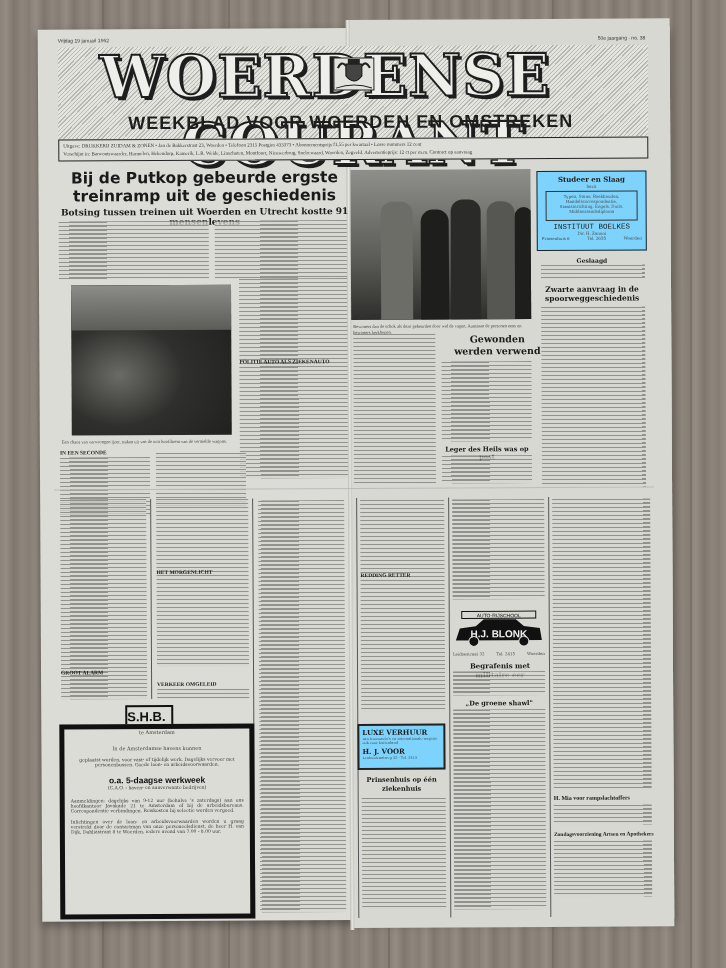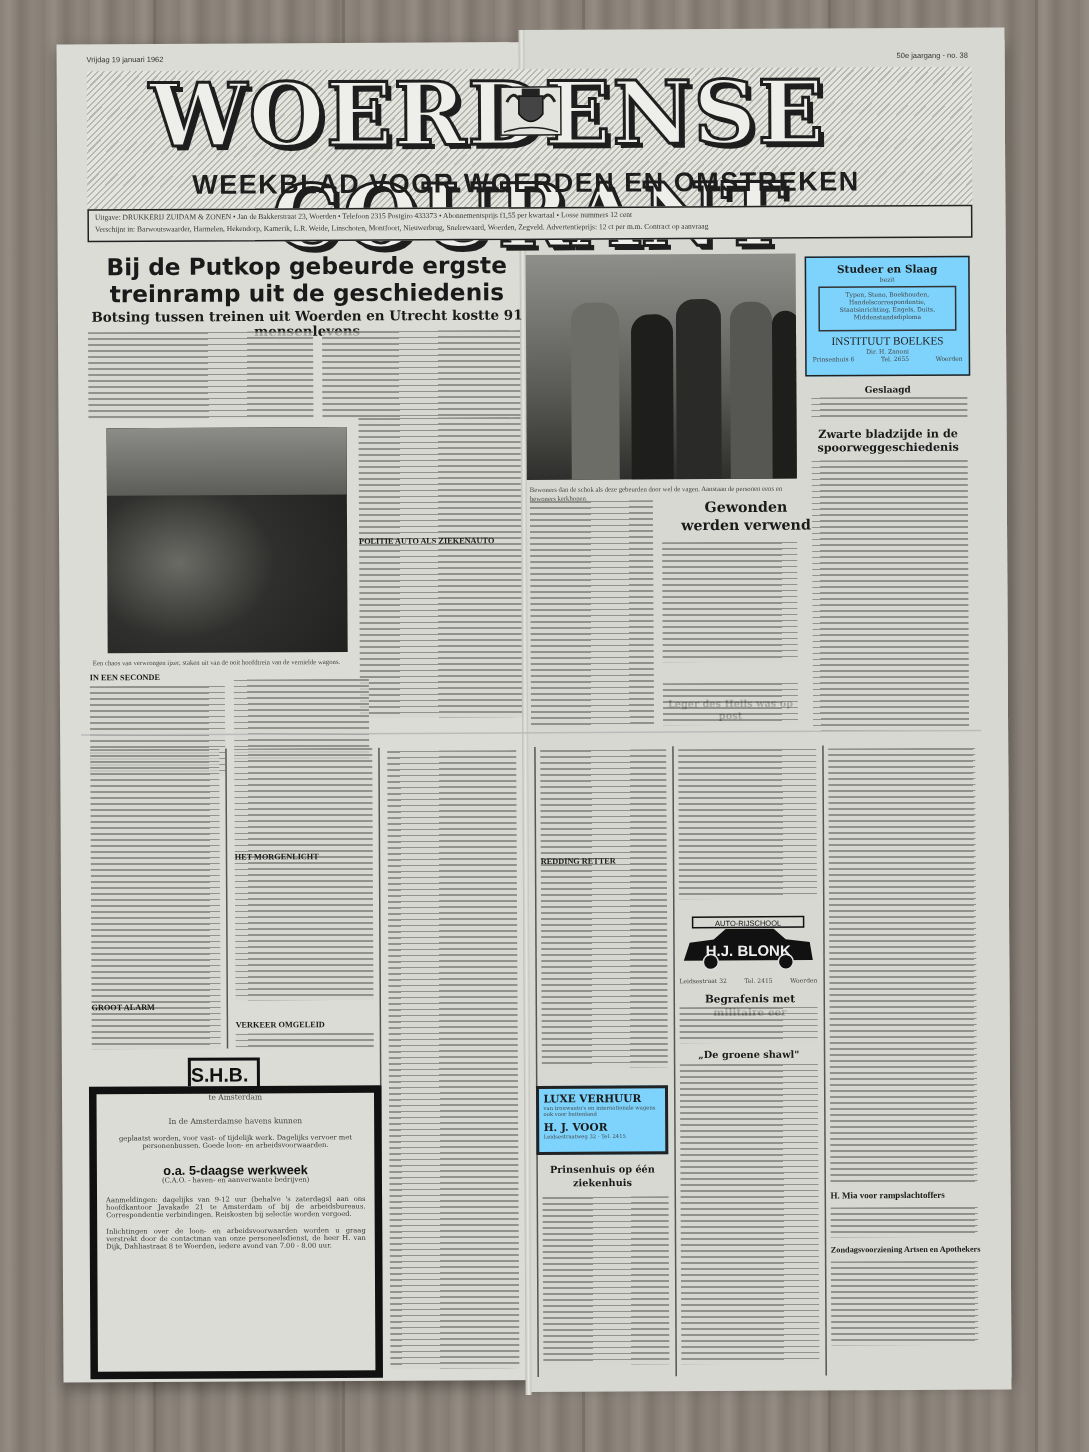--- a/index.html
+++ b/index.html
@@ -152,38 +152,38 @@
     <div class="fig" style="left:70px;width:28px;height:110px"></div>
     <div class="fig" style="left:100px;width:30px;height:120px;background:#2a2a28"></div>
     <div class="fig" style="left:136px;width:28px;height:118px;background:#565652"></div>
     <div class="fig" style="left:164px;width:18px;height:112px"></div>
   </div>
   <div class="caption" style="left:314px;top:296px;width:178px">Bewoners dan de schok als deze gebeurden door wel de vagen. Aanstaan de personen eens en bewoners kerkhopen.</div>
 
   <div class="textblock" style="left:314px;top:306px;width:82px;height:150px"></div>
   <div class="ad-title" style="position:absolute;left:412px;top:306px;width:92px;font-size:9.5px;line-height:12px">Gewonden werden verwend</div>
   <div class="textblock" style="left:402px;top:334px;width:90px;height:80px"></div>
-  <div class="ad-title" style="position:absolute;left:400px;top:438px;width:94px;font-size:6.5px">Leger des Heils was op post</div>
+  <div class="ad-title" style="position:absolute;left:400px;top:418px;width:94px;font-size:6.5px">Leger des Heils was op post</div>
   <div class="textblock" style="left:402px;top:428px;width:90px;height:28px"></div>
 
   <div class="box" style="left:498px;top:144px;width:110px;height:80px">
     <div class="ad-title" style="font-size:7px;margin-top:3px">Studeer en Slaag</div>
     <div class="center" style="font-size:4px;color:#444">bezit</div>
     <div style="border:1px solid #333;margin:2px 8px;padding:2px;font-size:4px;color:#444;text-align:center;height:24px;overflow:hidden">Typen, Steno, Boekhouden, Handelscorrespondentie, Staatsinrichting, Engels, Duits, Middenstandsdiploma</div>
-    <div class="center" style="font-family:Liberation Serif, serif;font-size:7.5px;color:#222">INSTITUUT BOELKES</div>
+    <div class="center" style="font-family:Liberation Mono, monospace;font-size:7.5px;color:#222">INSTITUUT BOELKES</div>
     <div class="center" style="font-size:4px;color:#444">Dir. H. Zanoni</div>
     <div style="display:flex;justify-content:space-between;font-size:4px;color:#444;padding:0 4px">
       <span>Prinsenhuis 6</span>
       <span>Tel. 2655</span>
       <span>Woerden</span>
     </div>
   </div>
   <div class="ad-title" style="position:absolute;left:498px;top:230px;width:110px;font-size:6px">Geslaagd</div>
   <div class="textblock" style="left:502px;top:238px;width:104px;height:14px"></div>
-  <div class="ad-title" style="position:absolute;left:496px;top:258px;width:114px;font-size:7.5px;line-height:9px">Zwarte bladzijde in de spoorweggeschiedenis</div>
+  <div class="ad-title" style="position:absolute;left:496px;top:258px;width:114px;font-size:7.5px;line-height:9px">Zwarte aanvraag in de spoorweggeschiedenis</div>
   <div class="textblock" style="left:502px;top:280px;width:104px;height:180px"></div>
 
   <div class="vrule" style="left:316px;top:470px;height:420px"></div>
   <div class="textblock" style="left:320px;top:472px;width:84px;height:212px"></div>
   <div class="section-label" style="left:320px;top:544px">REDDING RETTER</div>
   <div class="vrule" style="left:408px;top:470px;height:420px"></div>
   <div class="textblock" style="left:412px;top:472px;width:92px;height:100px"></div>
 
   <svg class="blonk-car" viewBox="0 0 90 40">
     <rect x="8" y="1" width="74" height="7" fill="none" stroke="#111" stroke-width="1"></rect>

